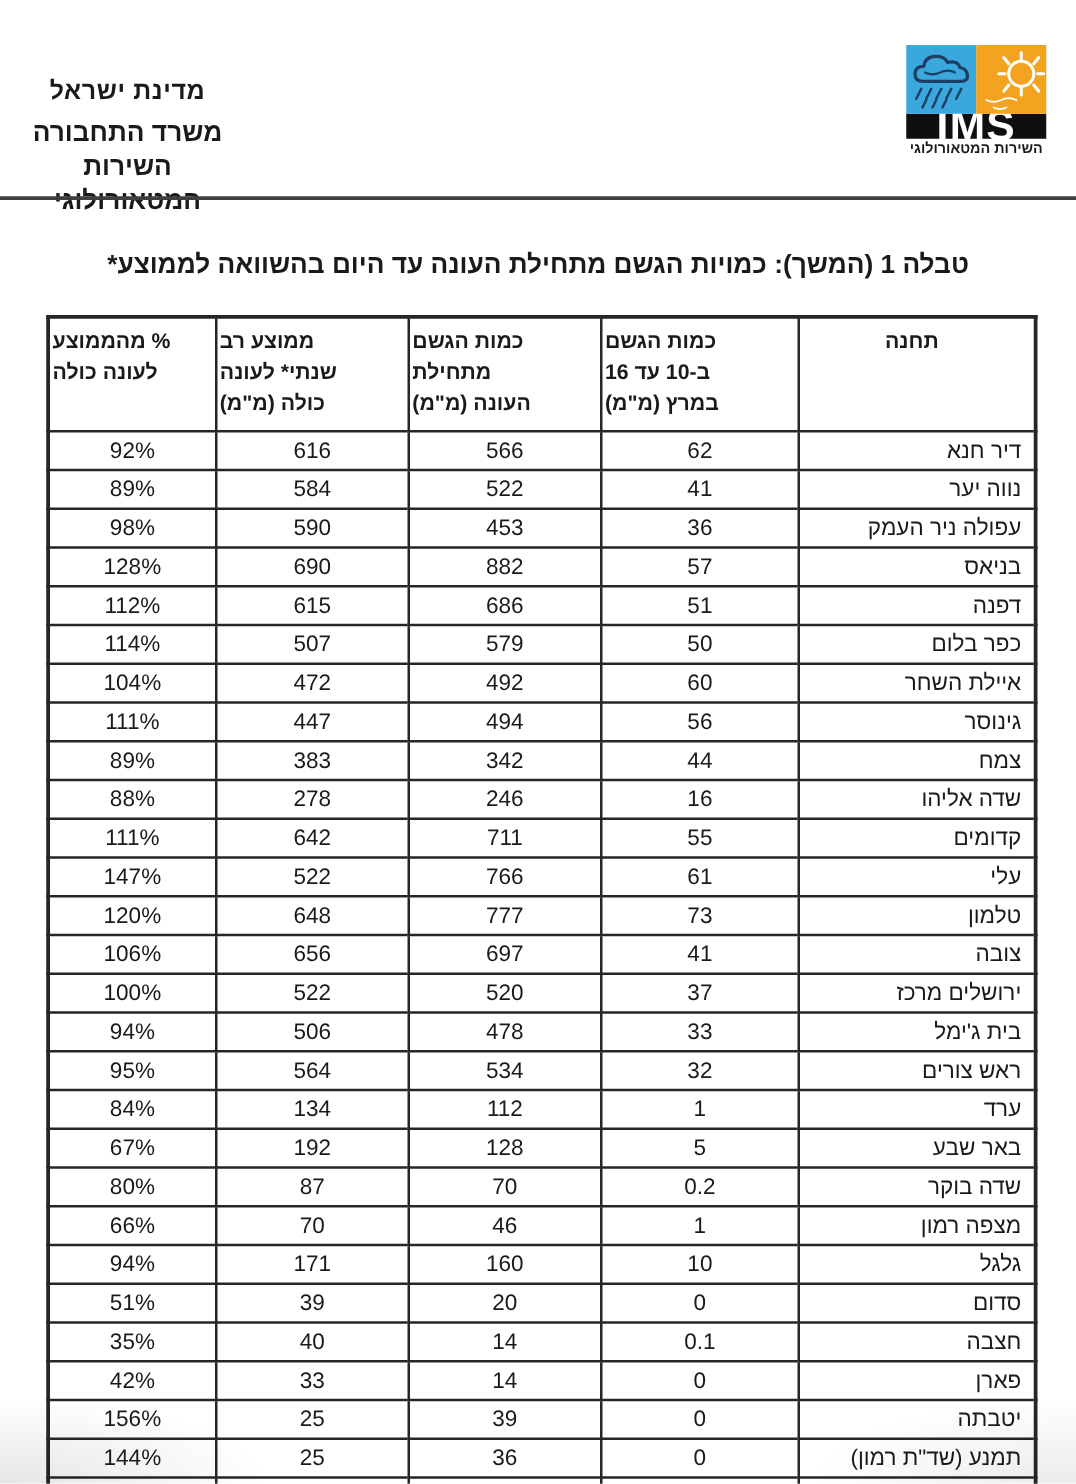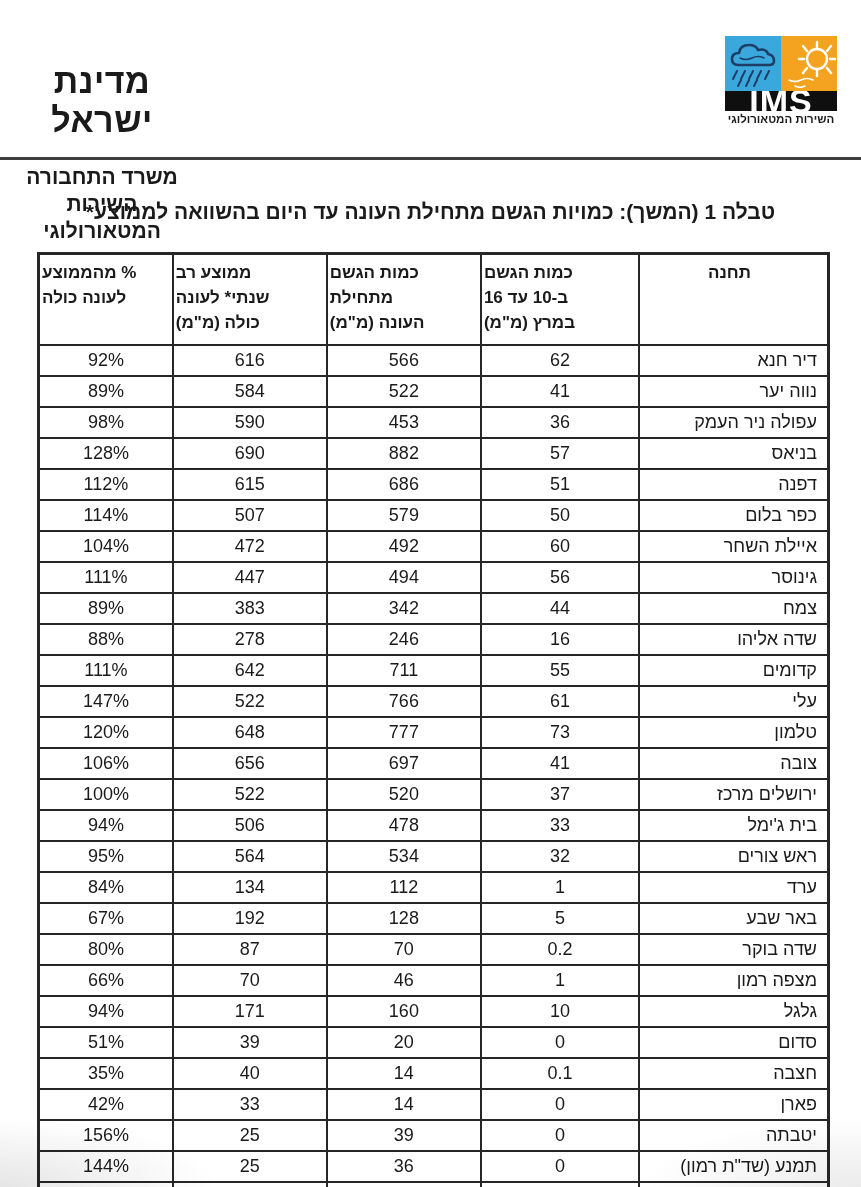--- a/index.html
+++ b/index.html
@@ -5,21 +5,21 @@
   html,body{margin:0;padding:0;}
   body{
     width:861px;height:1187px;position:relative;background:#ffffff;
     font-family:"Liberation Sans", sans-serif;color:var(--text,#1a1a1a);
     overflow:hidden;
   }
   .org-block{
     position:absolute;top:62px;left:6px;width:192px;
     direction:rtl;text-align:center;font-weight:bold;
   }
-  .org-line1{font-size:34px;margin-bottom:23px;letter-spacing:.5px;}
+  .org-line1{font-size:20px;margin-bottom:8px;letter-spacing:.5px;}
   .org-line2{font-size:21px;line-height:27px;}
   .org-line3{font-size:21px;line-height:27px;}
 
   .logo{position:absolute;top:36px;right:24px;width:112px;}
   .logo-squares{display:flex;height:55px;}
   .logo-sq{width:50%;height:100%;position:relative;overflow:hidden;}
   .logo-sq.blue{background:var(--logo-blue,#3aa8dd);}
   .logo-sq.orange{background:var(--logo-orange,#f3a31f);}
   .logo-sq svg{position:absolute;inset:0;width:100%;height:100%;}
   .logo-band{

